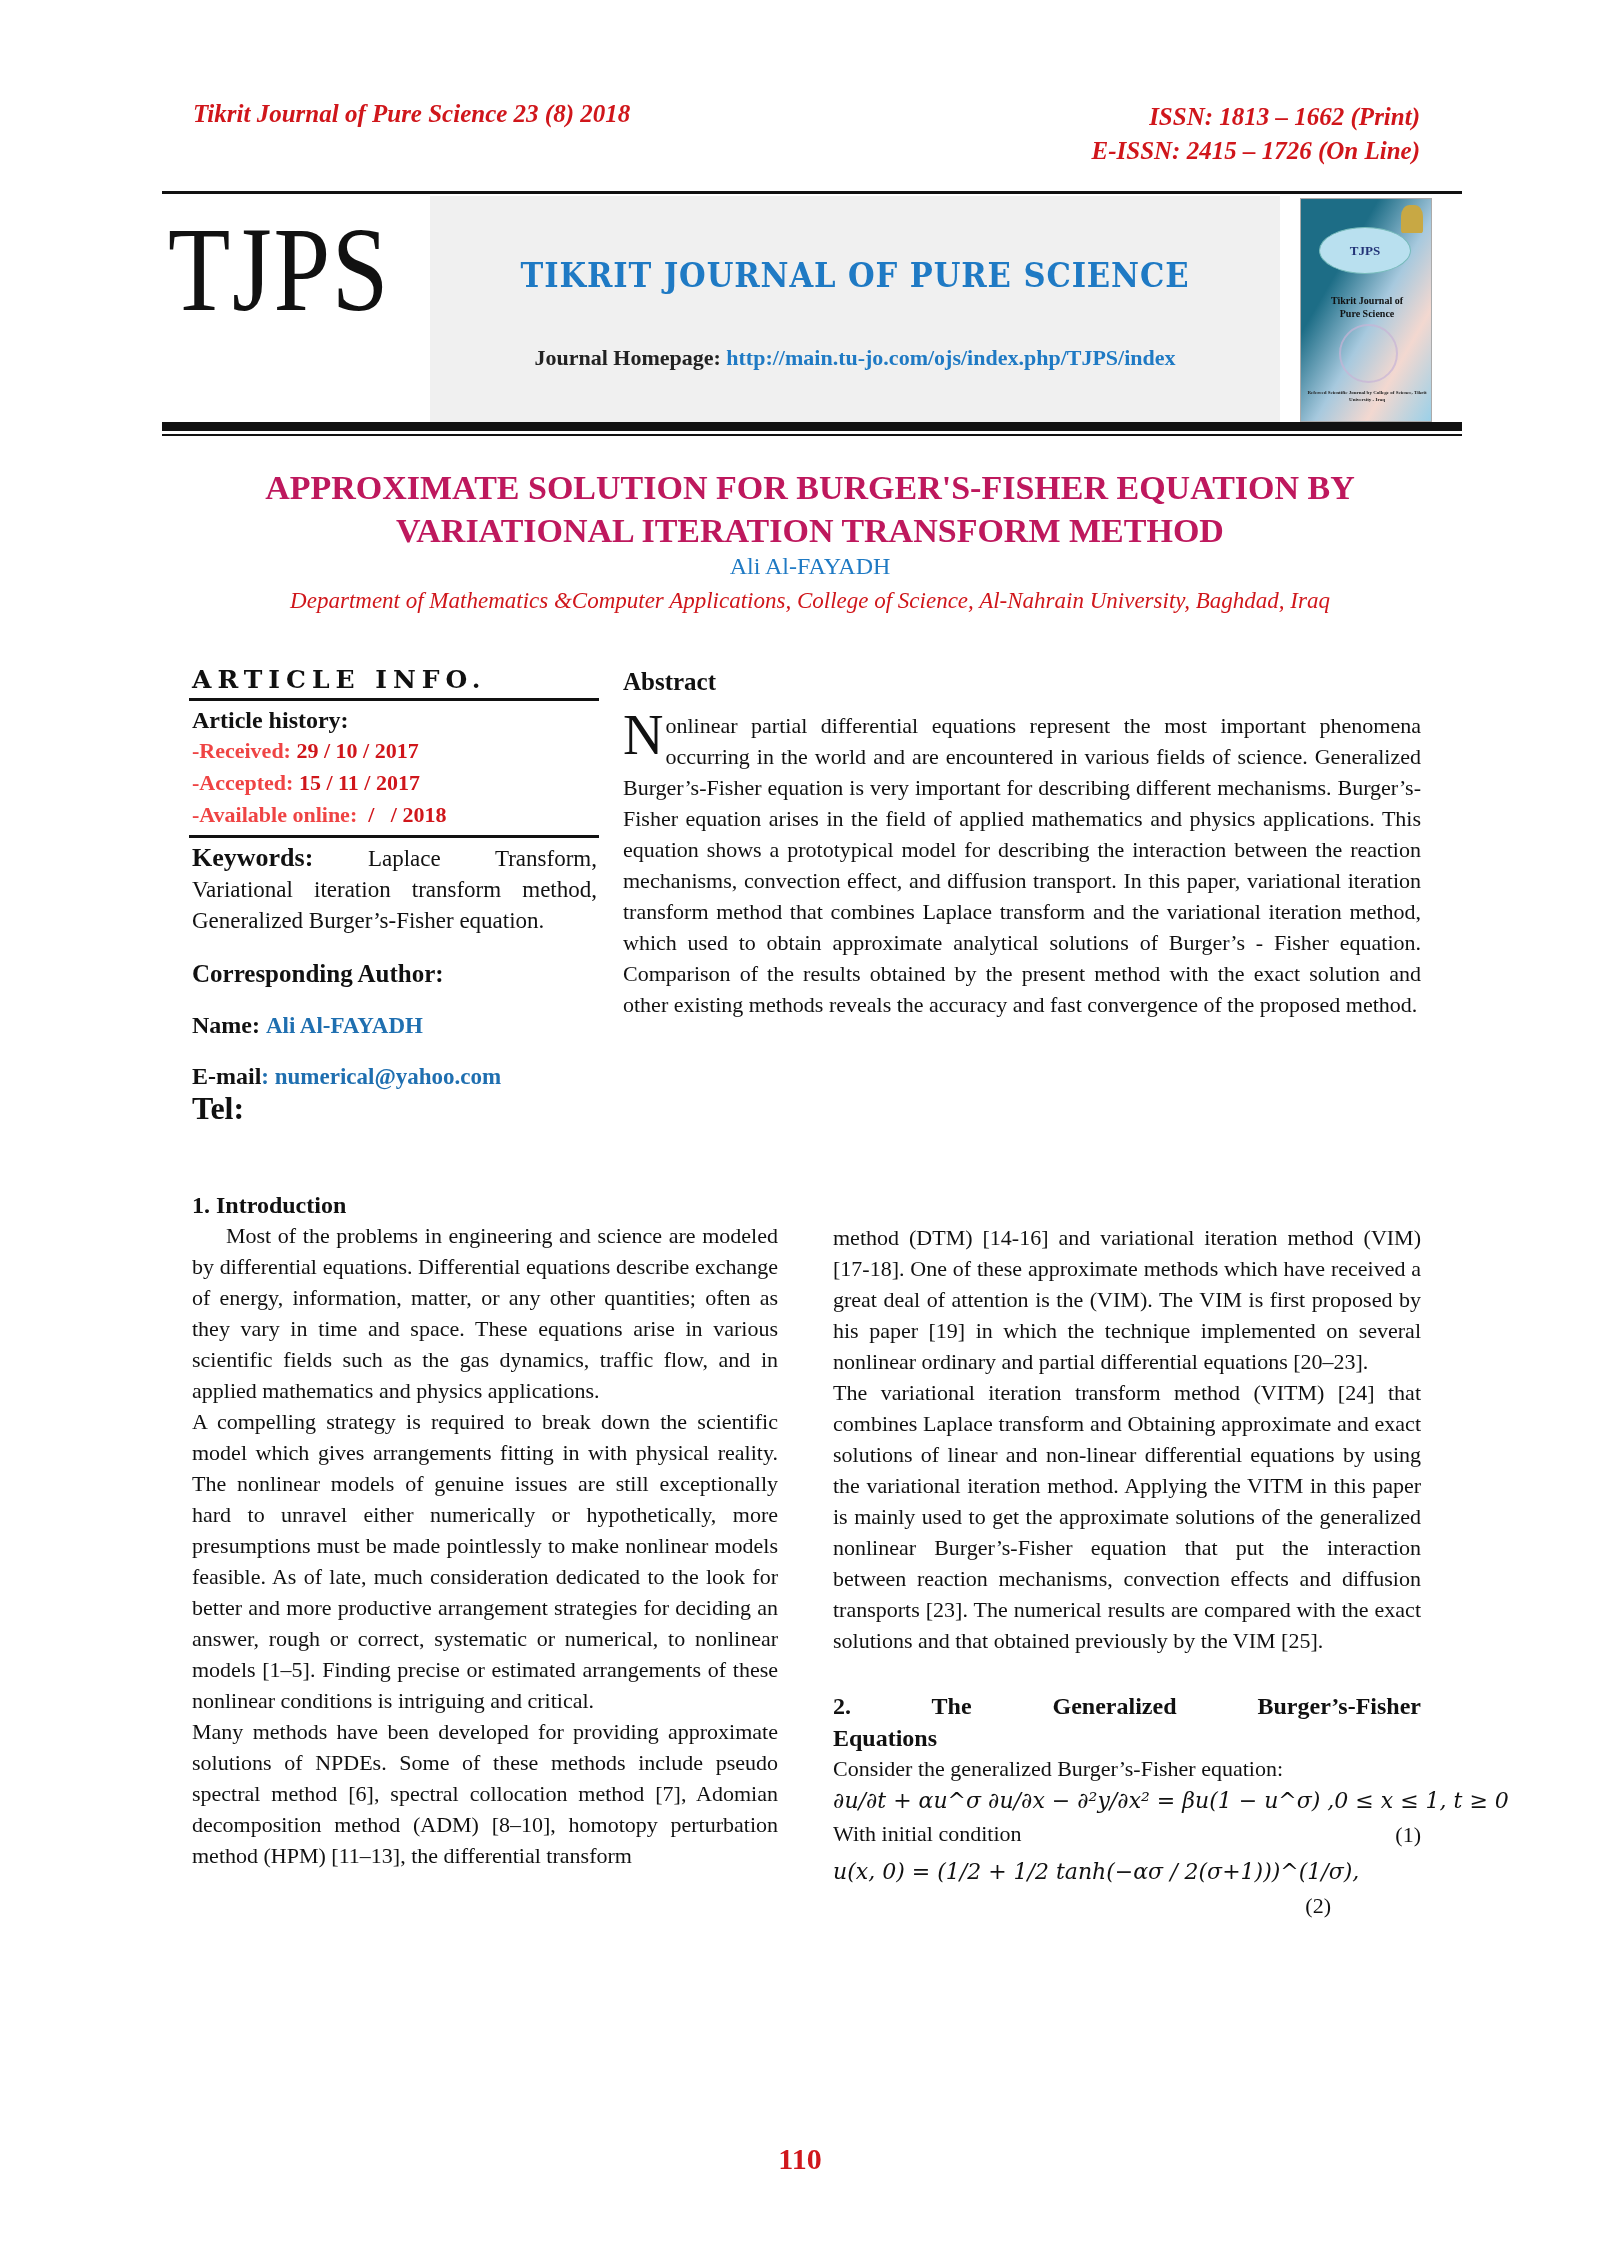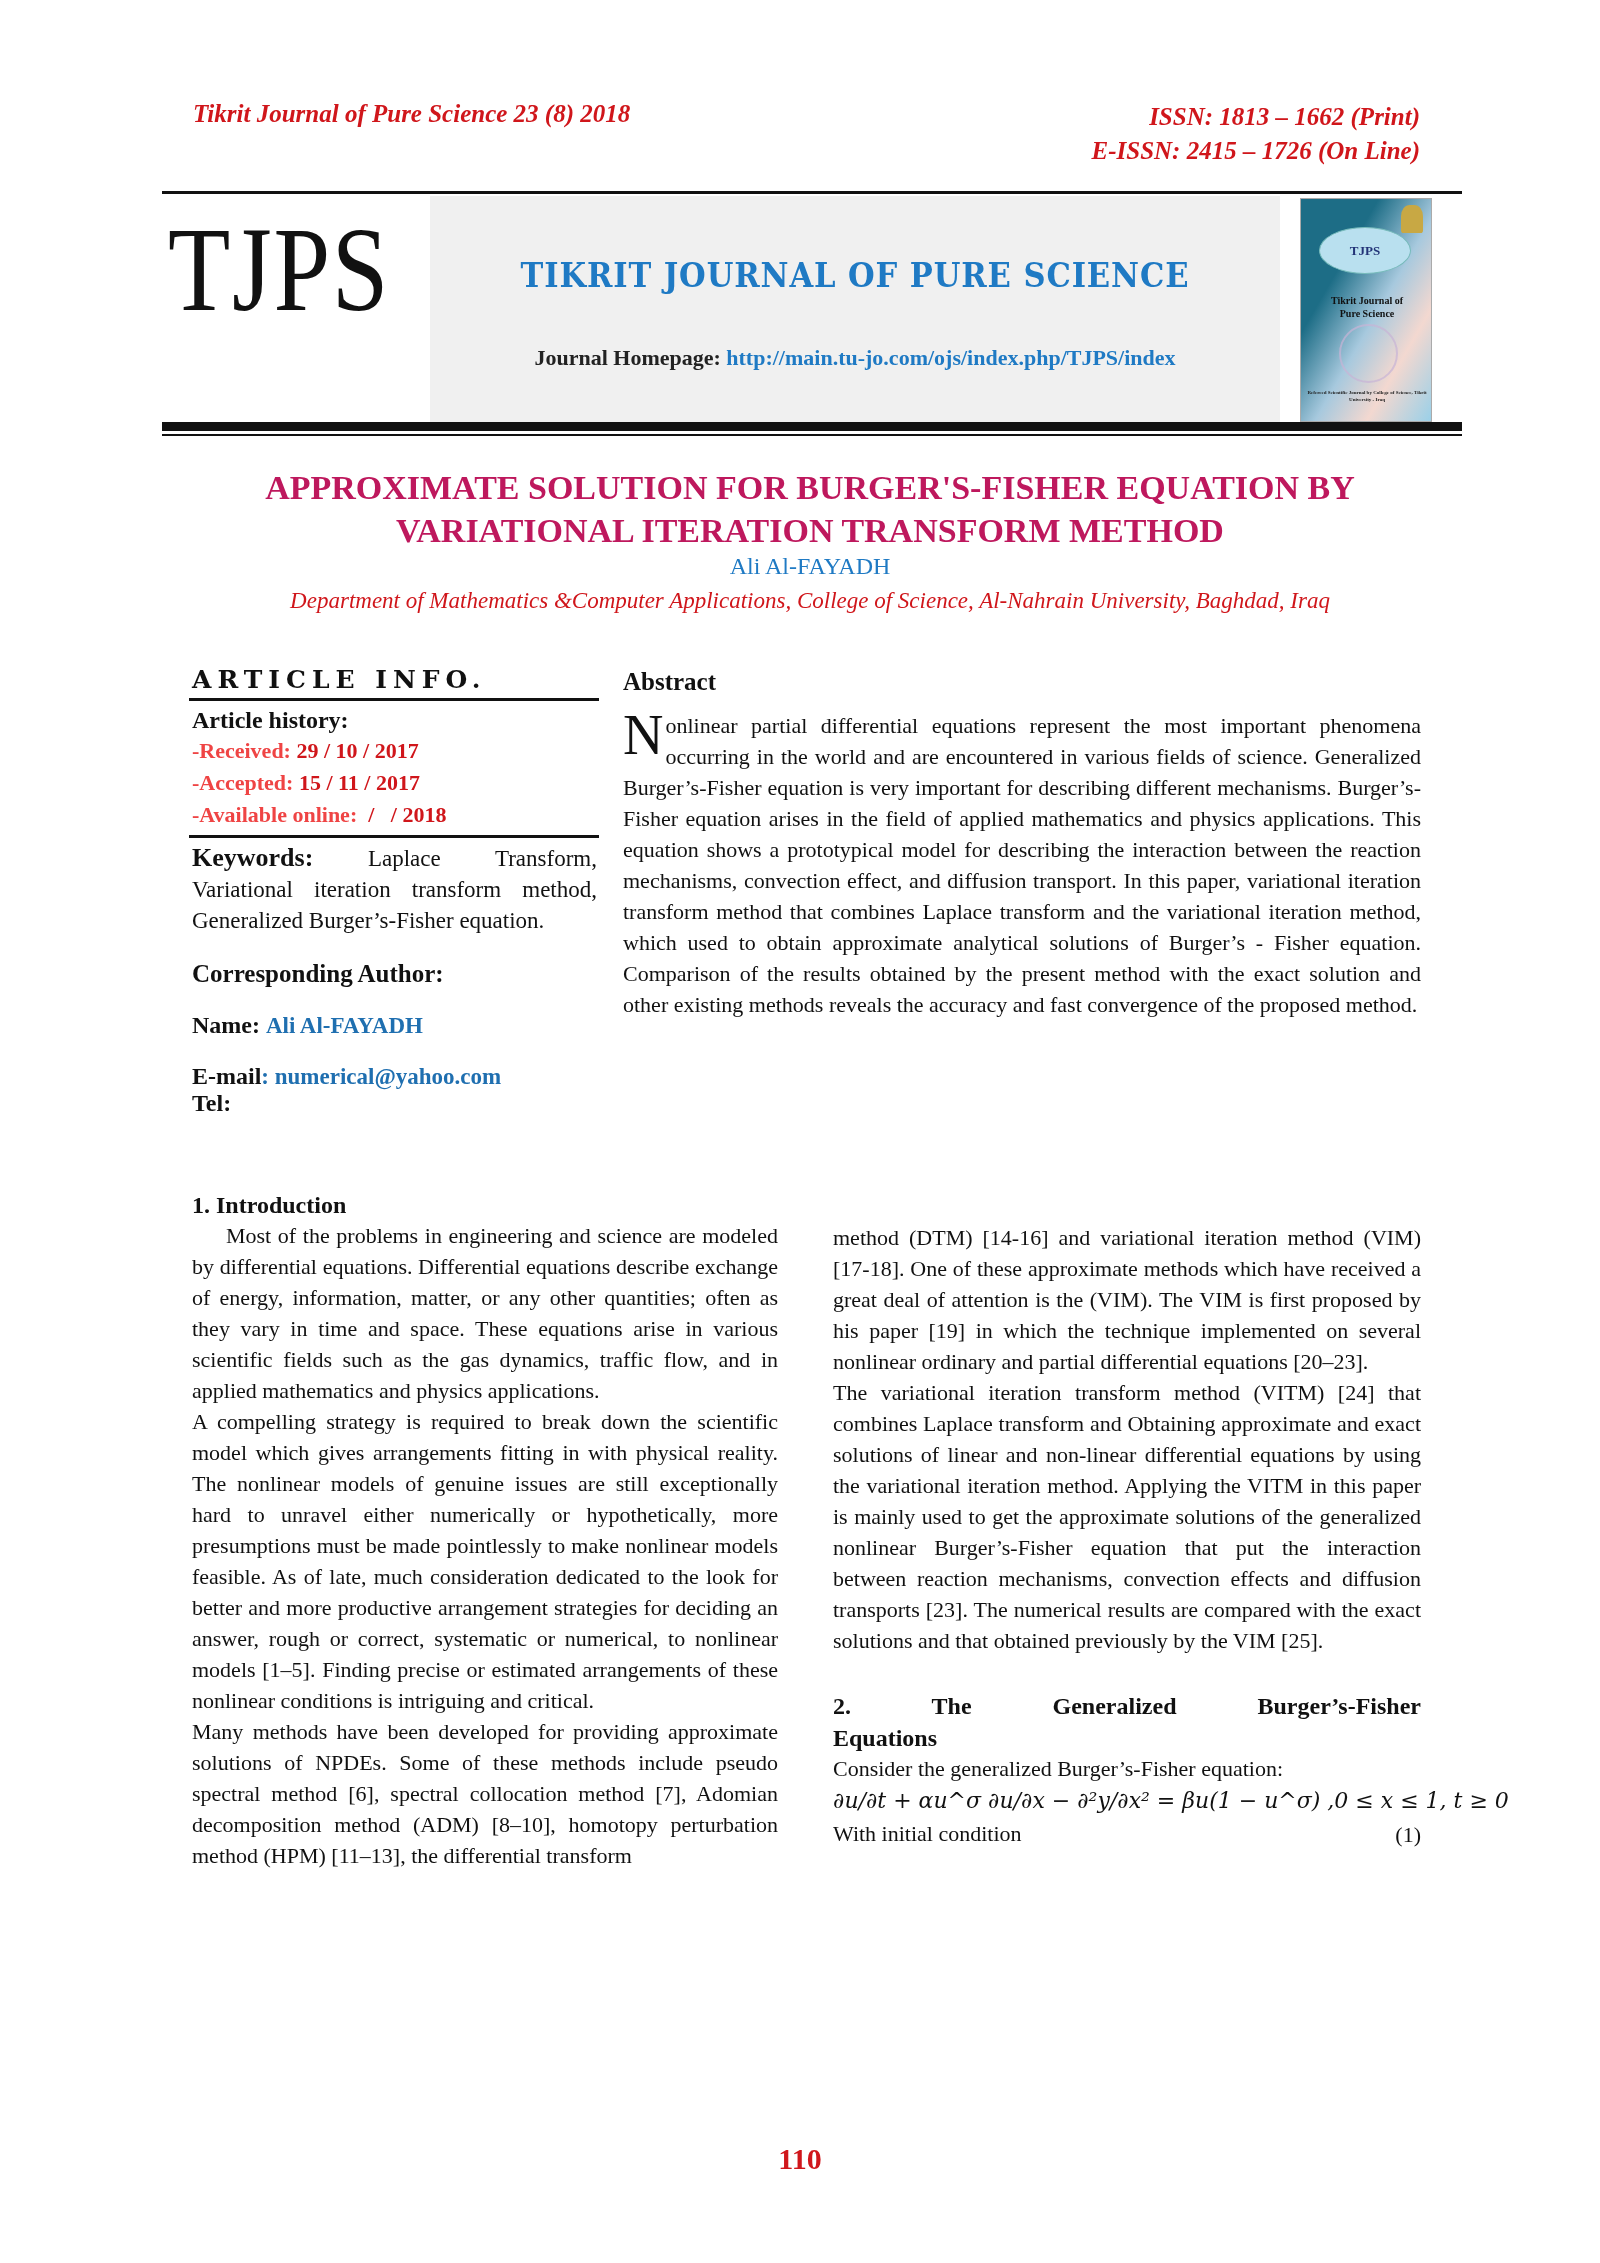--- a/index.html
+++ b/index.html
@@ -39,21 +39,21 @@
   .hr { height: 3px; background: #111; margin: 4px 0 4px -3px; width: 410px; }
   .info-label { font-size: 24px; font-weight: bold; line-height: 30px; }
   .hist { font-size: 22px; font-weight: bold; line-height: 32px; }
   .hist .k { color: #ef4444; }
   .hist .v { color: #d0161b; }
   .kw { font-size: 23px; text-align: justify; line-height: 31px; margin-top: 2px; }
   .kw b { font-size: 26px; }
   .corr { font-size: 25px; font-weight: bold; margin-top: 24px; }
   .cname, .cmail { font-size: 24px; font-weight: bold; margin-top: 24px; }
   .cname .v, .cmail .v { color: #1f6fb0; font-size: 23px; }
-  .tel { font-size: 24px; font-weight: bold; margin-top: 0px; }
+  .tel { font-size: 32px; font-weight: bold; margin-top: 0px; }
 
   
   .abs-col { left: 623px; top: 668px; width: 798px; }
   .abs-head { font-size: 25px; font-weight: bold; }
   .abs-text { font-size: 22px; line-height: 31px; text-align: justify; margin-top: 14px; }
   .dropcap { float: left; font-size: 56px; line-height: 46px; margin: 2px 2px 0 0; }
 
   
   .col { top: 1190px; width: 586px; font-size: 22px; line-height: 31px; text-align: justify; }
   .col-left { left: 192px; }
@@ -139,15 +139,19 @@
   <div class="sec-head2">
     <div>2. The Generalized Burger’s-Fisher</div>
   </div>
   <div class="sec-head">Equations</div>
   <p class="para">Consider the generalized Burger’s-Fisher equation:</p>
   <div class="eq">
     <span>∂u/∂t + αu^σ ∂u/∂x − ∂²y/∂x² = βu(1 − u^σ) ,0 ≤ x ≤ 1, t ≥ 0</span>
     <span class="num">(1)</span>
   </div>
   <p class="para">With initial condition</p>
+  <div class="eq eq2">
+    <span>u(x, 0) = (1/2 + 1/2 tanh(−ασ / 2(σ+1)))^(1/σ),</span>
+    <span class="num" style="margin-right:90px">(2)</span>
+  </div>
 </div>
 
 <div class="abs page-num">110</div>
 
 </body></html>

